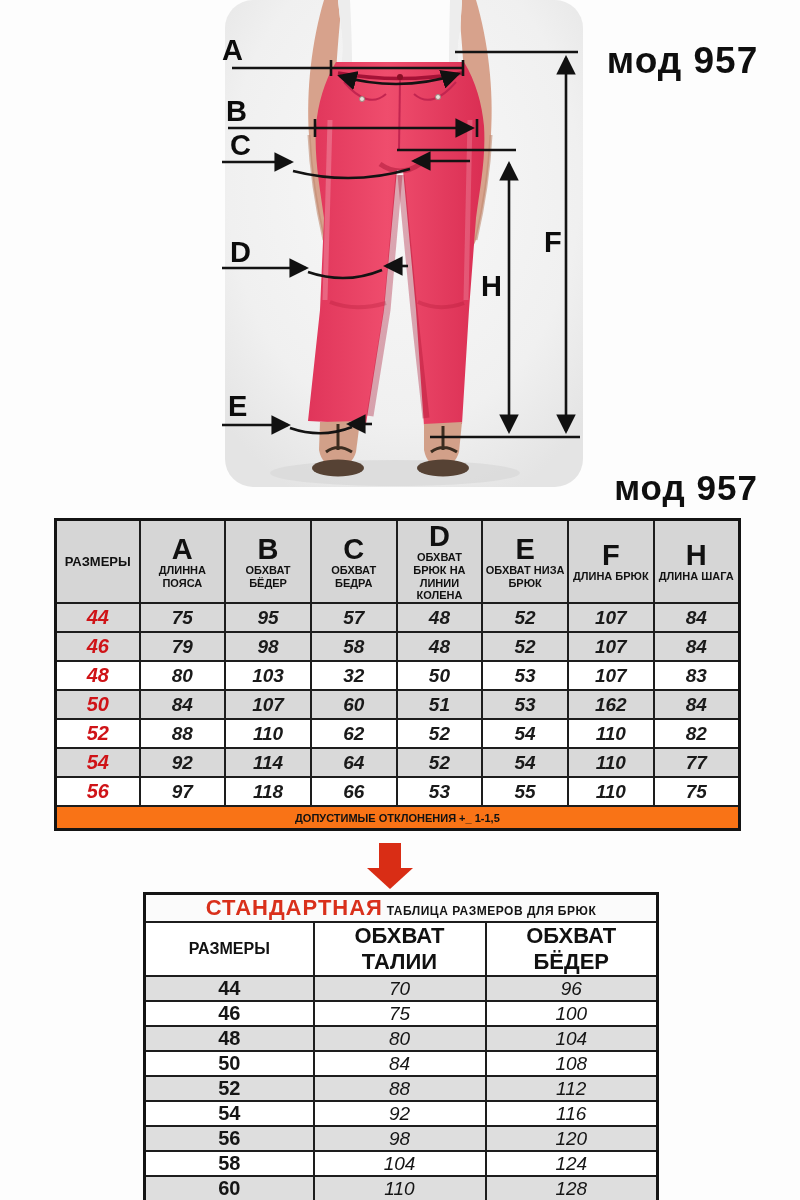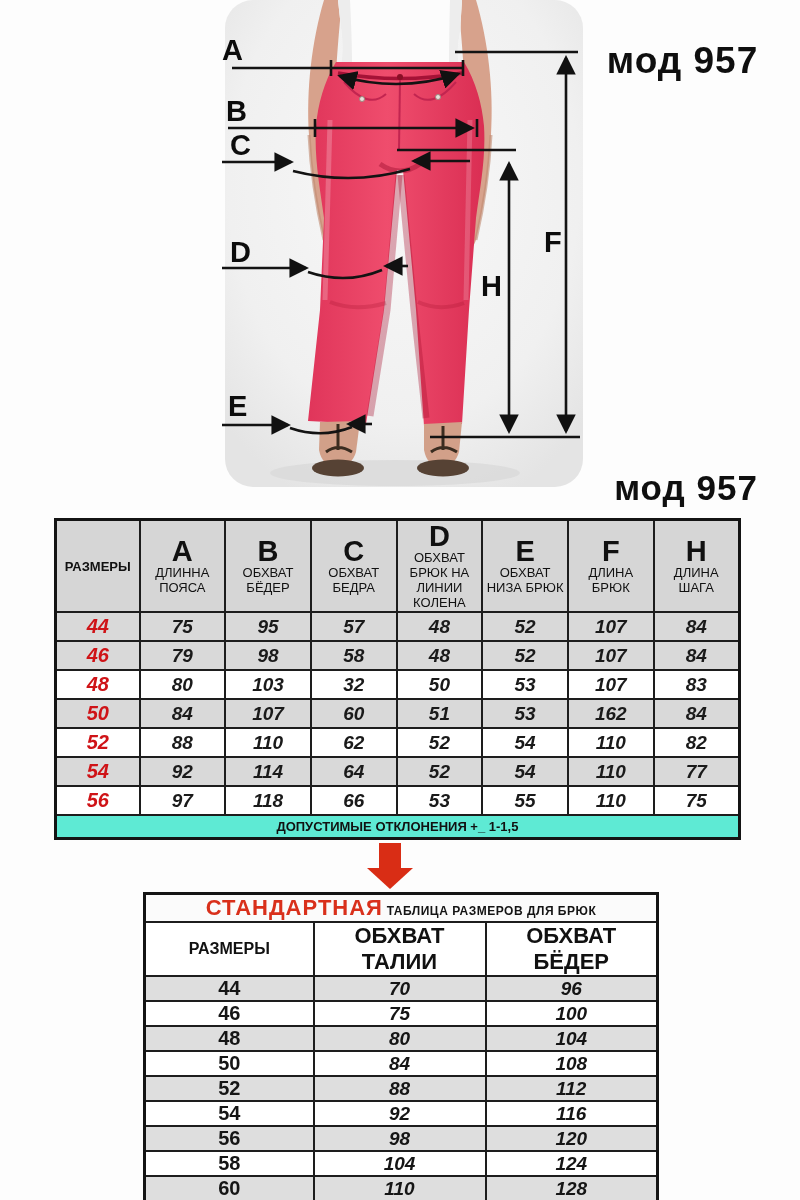--- a/index.html
+++ b/index.html
@@ -14,26 +14,26 @@
   .sec1-title{position:absolute;left:78px;top:487px;font-size:20px;color:#1c1c1c;}
   .sec1-model{position:absolute;left:596px;top:468px;width:180px;text-align:center;
               font-weight:bold;font-size:35px;letter-spacing:1px;color:#0f0f0f;}
   
   table{border-collapse:collapse;table-layout:fixed;}
   .t1{position:absolute;left:54px;top:518px;width:684px;border:3px solid #141414;}
   .t1 th,.t1 td{border:2px solid #1d1d1d;text-align:center;vertical-align:middle;padding:0;overflow:hidden;}
   .t1 thead th{background:#d6d6d6;height:50px;}
   .t1 .size-head{font-size:13px;font-weight:bold;}
   .t1 .col-letter{font-size:29px;font-weight:bold;line-height:1.05;}
-  .t1 .col-sub{font-size:13px;font-weight:normal;line-height:1.15;padding:0 2px;}
+  .t1 .col-sub{font-size:11px;font-weight:bold;line-height:1.15;padding:0 2px;}
   .t1 tbody td{height:27px;background:#ffffff;}
   .t1 tbody tr.shaded td{background:#d9d9d9;}
   .t1 .size-cell{color:#cf1317;font-weight:bold;font-style:italic;font-size:20px;}
   .t1 .val-cell{font-weight:bold;font-style:italic;font-size:19px;color:#1a1a1a;}
-  .t1 .foot-cell{height:21px;font-size:13px;font-weight:bold;background:#5eead4;}
+  .t1 .foot-cell{height:21px;font-size:11px;font-weight:bold;background:#f97316;}
   
   .notice{position:absolute;left:0;top:810px;width:800px;text-align:center;
           font-weight:bold;font-size:18.5px;color:#121212;}
   .notice .hl{color:#d9301b;}
   .big-arrow{position:absolute;left:367px;top:843px;width:46px;height:46px;}
   .big-arrow .stem{position:absolute;left:12px;top:0;width:22px;height:25px;background:#d92d15;}
   .big-arrow .head{position:absolute;left:0;top:25px;width:0;height:0;
                    border-left:23px solid transparent;border-right:23px solid transparent;
                    border-top:21px solid #d92d15;}
   
@@ -41,21 +41,21 @@
   .t2 th,.t2 td{border:2px solid #1d1d1d;text-align:center;vertical-align:middle;padding:0;}
   .t2 .title-cell{height:26px;background:#fbfbfb;font-weight:bold;}
   .t2 .title-hl{color:#d9301b;font-size:22px;letter-spacing:1px;}
   .t2 .title-rest{color:#141414;font-size:12px;letter-spacing:.5px;}
   .t2 thead .hdr{height:34px;background:#ffffff;font-weight:bold;}
   .t2 .hdr-sizes{font-size:16px;}
   .t2 .hdr-big{font-size:22px;}
   .t2 tbody td{height:22px;background:#ffffff;}
   .t2 tbody tr.shaded td{background:#dedede;}
   .t2 .size2-cell{font-weight:bold;font-size:20px;color:#151515;}
-  .t2 .val2-cell{font-weight:bold;font-style:italic;font-size:19px;color:#151515;}
+  .t2 .val2-cell{font-weight:normal;font-style:italic;font-size:19px;color:#151515;}
 </style>
 </head>
 <body>
 
 <div class="page">
 
   <div class="diagram">
     <svg width="800" height="490" viewBox="0 0 800 490">
       <defs>
         <radialGradient id="bg" cx="50%" cy="38%" r="70%">

